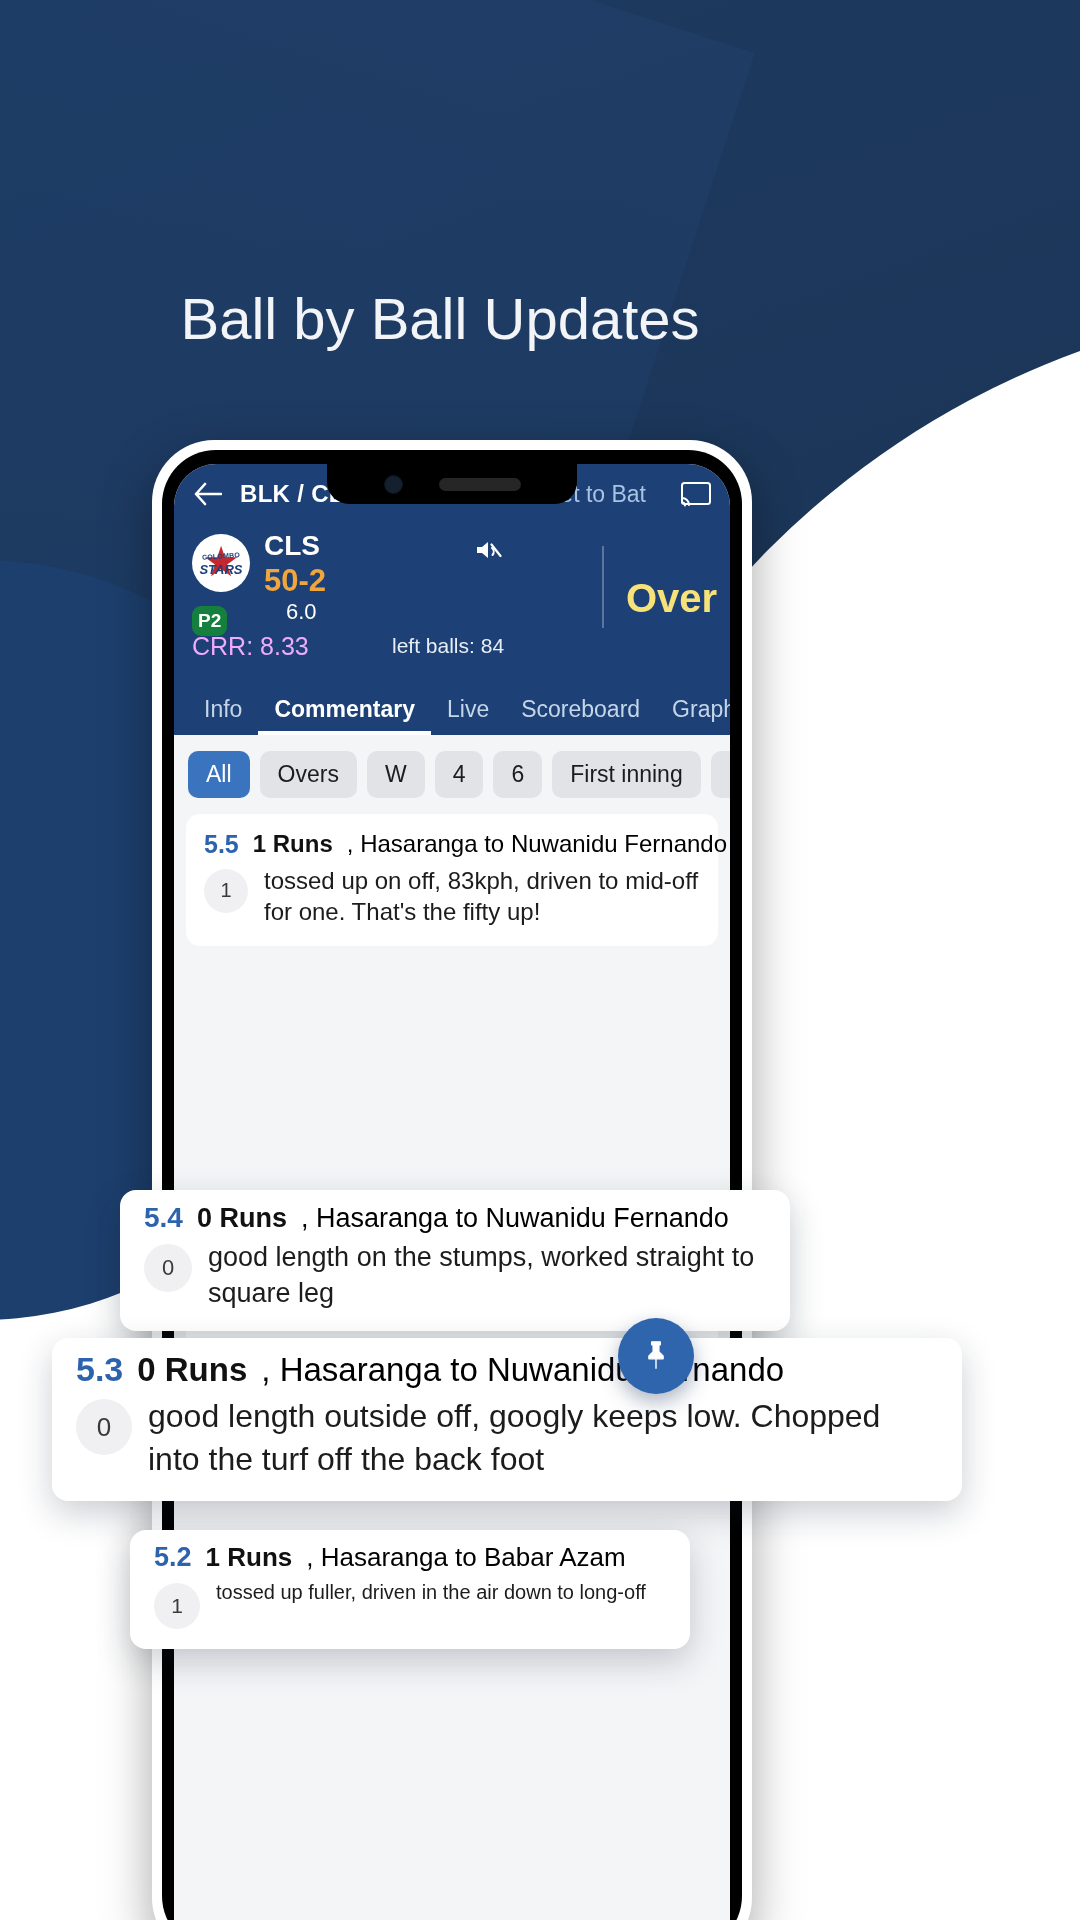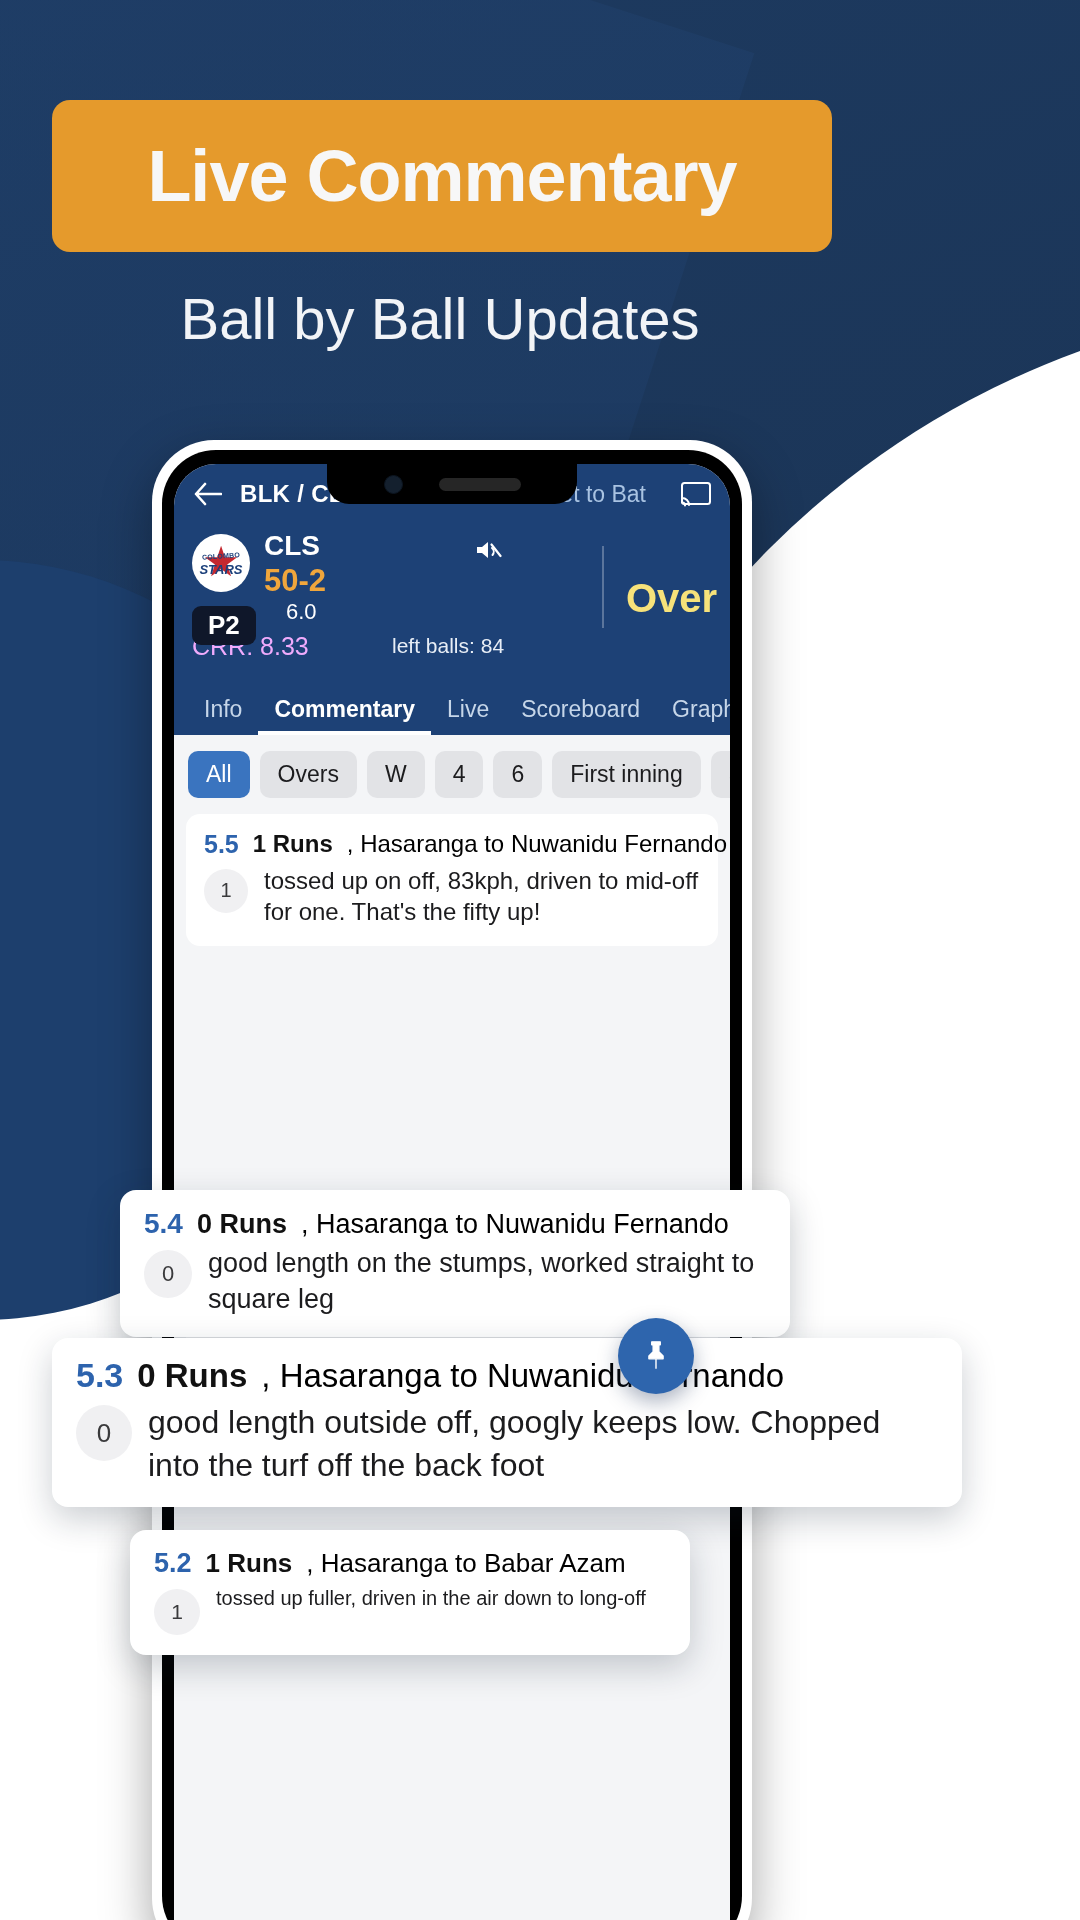--- a/index.html
+++ b/index.html
@@ -195,25 +195,25 @@
     font-size: 40px; font-weight: 700;
     white-space: nowrap;
   }
 
   .meta-row {
     display: flex; align-items: center;
     padding: 2px 18px 10px 18px;
     position: relative;
   }
   .p-badge {
-    background: #0f172a;
+    background: #15803d;
     color: #ffffff;
-    font-size: 26px; font-weight: 600;
+    font-size: 19px; font-weight: 600;
     border-radius: 9px;
-    padding: 4px 16px;
+    padding: 4px 6px;
     position: absolute; left: 18px; top: -24px;
   }
   .crr { color: #f0abfc; font-size: 25px; width: 200px; }
   .leftballs { color: #e8eef6; font-size: 21px; }
 
   
   .tabs {
     background: #1d4176;
     display: flex;
     align-items: flex-end;
@@ -283,21 +283,21 @@
   }
   .comm-text { color: #1c1c1e; font-size: 24px; line-height: 1.32; }
 
   
   .float-card {
     position: absolute;
     background: #ffffff;
     border-radius: 16px;
     box-shadow: 0 12px 34px rgba(20,30,50,.22);
     z-index: 60;
-    padding: 18px 24px 20px 24px;
+    padding: 12px 24px 20px 24px;
   }
   #card-54 { left: 120px; top: 1190px; width: 670px; }
   #card-53 { left: 52px; top: 1338px; width: 910px; }
   #card-52 { left: 130px; top: 1530px; width: 560px; }
 
   #card-54 .comm-over { font-size: 28px; }
   #card-54 .comm-runs { font-size: 27px; }
   #card-54 .comm-bowler { font-size: 27px; }
   #card-54 .comm-text { font-size: 27px; }
   #card-54 .run-bubble { width: 48px; height: 48px; font-size: 22px; }
@@ -335,23 +335,20 @@
 <body>
 
 <div id="stage">
 
   <div class="bg-navy"></div>
   <div class="bg-diag"></div>
   <div class="bg-white-curve"></div>
   <div class="bg-bottom-white"></div>
   <div class="bg-blue-blob2"></div>
 
-  <div class="headline-pill">
-    <span>Live Commentary</span>
-  </div>
   <div class="subhead">Ball by Ball Updates</div>
 
   <div class="phone">
     <div class="phone-body">
       <div class="screen">
 
         <div class="notch">
           <div class="notch-cam"></div>
           <div class="notch-speaker"></div>
         </div>

